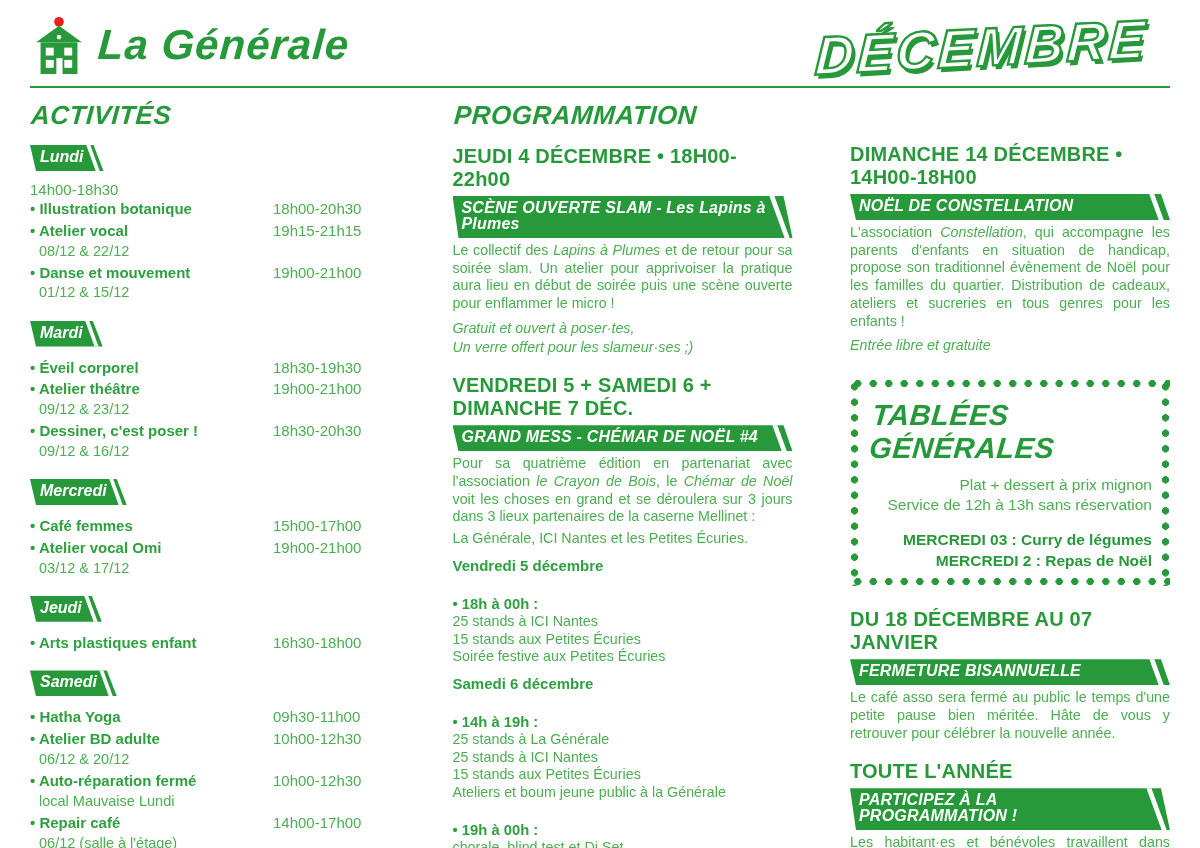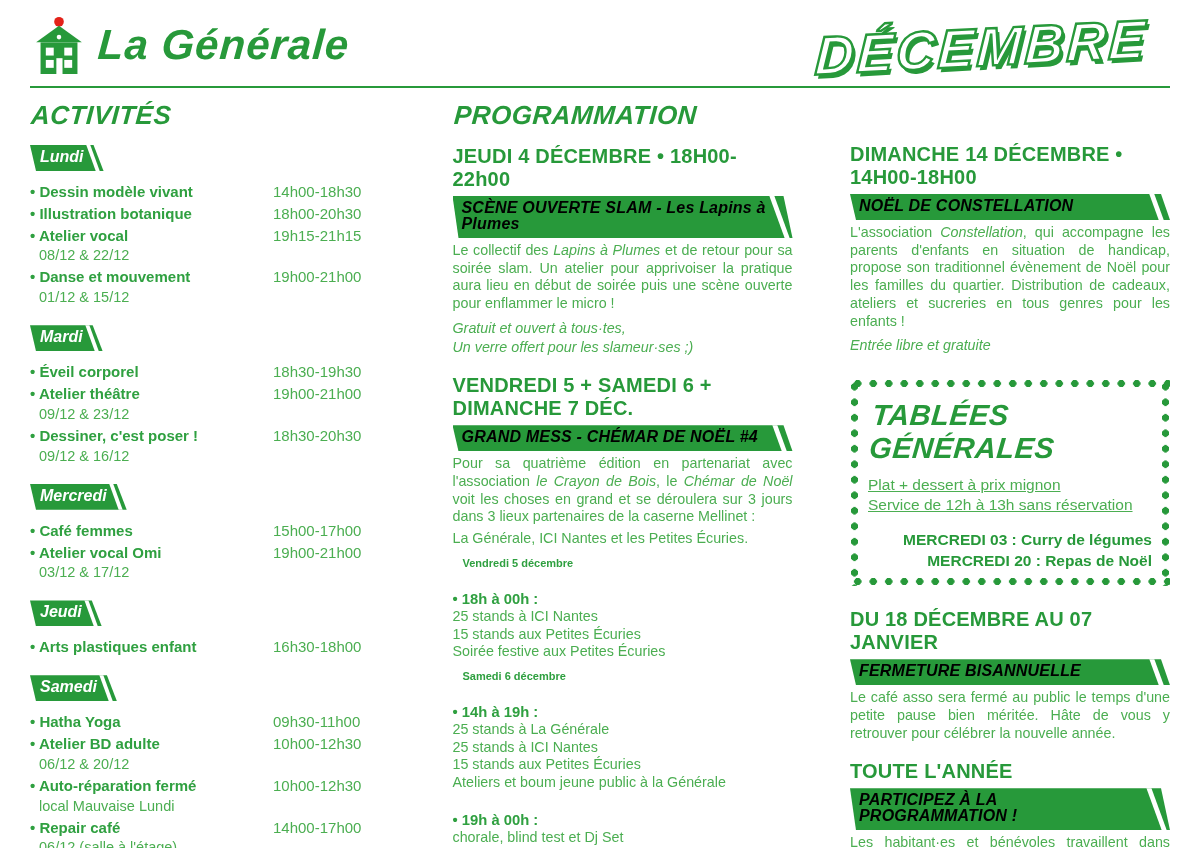--- a/index.html
+++ b/index.html
@@ -35,44 +35,44 @@
   .day-badge::after{content:"";position:absolute;top:0;bottom:0;right:9px;width:4px;background:#fff;transform:skewX(20deg);}
   .act-row{display:grid;grid-template-columns:243px 1fr;align-items:baseline;}
   .act-name{font-weight:bold;color:var(--gm);font-size:15px;line-height:1.45;}
   .act-name::before{content:"• ";}
   .act-detail{color:var(--gt);font-size:14.5px;line-height:1.25;padding-left:9px;margin-bottom:2px;}
   .act-time{color:var(--gt);font-size:15px;}
 
   
   .event-date{color:var(--gd);font-weight:bold;font-size:20px;margin:18px 0 5px;letter-spacing:.2px;}
   .event:first-child .event-date{margin-top:0;}
-  .banner{position:relative;background:var(--gd);color:#000000;margin-bottom:0;
+  .banner{position:relative;background:var(--gd);color:#ffffff;margin-bottom:0;
           clip-path:polygon(0 0,calc(100% - 9px) 0,100% 100%,6px 100%);}
   .banner::after{content:"";position:absolute;top:0;bottom:0;right:11px;width:5px;background:#fff;transform:skewX(20deg);}
   .banner-text{display:inline-block;font-weight:800;font-style:italic;font-size:16px;line-height:1;padding:4px 22px 6px 9px;letter-spacing:.2px;}
   .blk{color:var(--gt);font-size:14.3px;line-height:1.24;}
   .blk-p{text-align:justify;margin:4px 0 4px;}
   .blk-line{margin:0;}
-  .blk-subhead{font-weight:bold;color:var(--gm);margin:9px 10px 2px;font-size:11px;}
+  .blk-subhead{font-weight:bold;color:var(--gm);margin:9px 0 2px;font-size:15px;}
   .blk-bullet{font-weight:bold;color:var(--gm);margin:19px 0 0;font-size:14.8px;}
   .blk-note{font-style:italic;margin-top:7px;}
   .blk-note + .blk-note{margin-top:1px;}
 
   
   .tablees{margin:24px 0 22px;padding:16px 18px 14px;
     background-image:
       radial-gradient(circle,var(--gd) 3.4px,transparent 3.9px),
       radial-gradient(circle,var(--gd) 3.4px,transparent 3.9px),
       radial-gradient(circle,var(--gd) 3.4px,transparent 3.9px),
       radial-gradient(circle,var(--gd) 3.4px,transparent 3.9px);
     background-size:15.5px 9px,15.5px 9px,9px 15.5px,9px 15.5px;
     background-position:0 0,0 100%,0 0,100% 0;
     background-repeat:repeat-x,repeat-x,repeat-y,repeat-y;}
   .tablees-title{font-size:29px;font-weight:900;font-style:italic;color:var(--gd);letter-spacing:.5px;margin:4px 0 10px;transform:skewX(-5deg);transform-origin:left bottom;}
-  .tablees-line{color:var(--gt);font-size:15.5px;line-height:1.3;text-decoration:underline;}
+  .tablees-line{text-align:right;color:var(--gt);font-size:15.5px;line-height:1.3;}
   .tablees-menu{text-align:right;color:var(--gd);font-weight:bold;font-size:15.5px;line-height:1.35;}
   .tablees-menu-wrap{margin-top:15px;}
 </style>
 </head>
 <body>
 
 <div class="page">
 
   <div class="header">
     <div class="brand">
@@ -91,23 +91,20 @@
     </div>
     <div class="month">DÉCEMBRE</div>
   </div>
 
   <div class="cols">
 
     <section class="col col-left">
       <div class="col-title">ACTIVITÉS</div>
       <div id="days-container">
           <div class="day-group"><div class="day-badge">Lundi</div><div class="act-row">
-              <div>
-                <div class="act-name">Dessin modèle vivant</div>
-              </div>
               <div class="act-time">14h00-18h30</div>
             </div><div class="act-row">
               <div>
                 <div class="act-name">Illustration botanique</div>
               </div>
               <div class="act-time">18h00-20h30</div>
             </div><div class="act-row">
               <div>
                 <div class="act-name">Atelier vocal</div>
                 <div class="act-detail">08/12 &amp; 22/12</div>
@@ -184,21 +181,21 @@
 
     </section>
 
     <section class="col col-mid">
       <div class="col-title">PROGRAMMATION</div>
       <div id="prog-events">
           <div class="event">
             <div class="event-date">JEUDI 4 DÉCEMBRE • 18H00-22h00</div>
             <div class="banner"><span class="banner-text">SCÈNE OUVERTE SLAM - Les Lapins à Plumes</span></div>
             <div class="blk blk-p">Le collectif des <i>Lapins à Plumes</i> et de retour pour sa soirée slam. Un atelier pour apprivoiser la pratique aura lieu en début de soirée puis une scène ouverte pour enflammer le micro !</div>
-            <div class="blk blk-note">Gratuit et ouvert à tous·tes,</div>
+            <div class="blk blk-note">Gratuit et ouvert à poser·tes,</div>
             <div class="blk blk-note">Un verre offert pour les slameur·ses ;)</div>
           </div>
           <div class="event">
             <div class="event-date">VENDREDI 5 + SAMEDI 6 + DIMANCHE 7 DÉC.</div>
             <div class="banner"><span class="banner-text">GRAND MESS - CHÉMAR DE NOËL #4</span></div>
             <div class="blk blk-p">Pour sa quatrième édition en partenariat avec l'association <i>le Crayon de Bois</i>, le <i>Chémar de Noël</i> voit les choses en grand et se déroulera sur 3 jours dans 3 lieux partenaires de la caserne Mellinet :</div>
             <div class="blk blk-line">La Générale, ICI Nantes et les Petites Écuries.</div>
             <div class="blk blk-subhead">Vendredi 5 décembre</div>
             <div class="blk blk-bullet">• 18h à 00h :</div>
             <div class="blk blk-line">25 stands à ICI Nantes</div>
@@ -228,21 +225,21 @@
             <div class="blk blk-note">Entrée libre et gratuite</div>
           </div>
         </div>
 
       <div class="tablees">
         <div class="tablees-title">TABLÉES GÉNÉRALES</div>
         <div class="tablees-line">Plat + dessert à prix mignon</div>
         <div class="tablees-line">Service de 12h à 13h sans réservation</div>
         <div class="tablees-menu-wrap">
           <div class="tablees-menu">MERCREDI 03 : Curry de légumes</div>
-          <div class="tablees-menu">MERCREDI 20 : Repas de Noël</div>
+          <div class="tablees-menu">MERCREDI 2 : Repas de Noël</div>
         </div>
       </div>
 
       <div id="right-bottom">
           <div class="event">
             <div class="event-date">DU 18 DÉCEMBRE AU 07 JANVIER</div>
             <div class="banner"><span class="banner-text">FERMETURE BISANNUELLE</span></div>
             <div class="blk blk-p">Le café asso sera fermé au public le temps d'une petite pause bien méritée. Hâte de vous y retrouver pour célébrer la nouvelle année.</div>
           </div>
           <div class="event">

